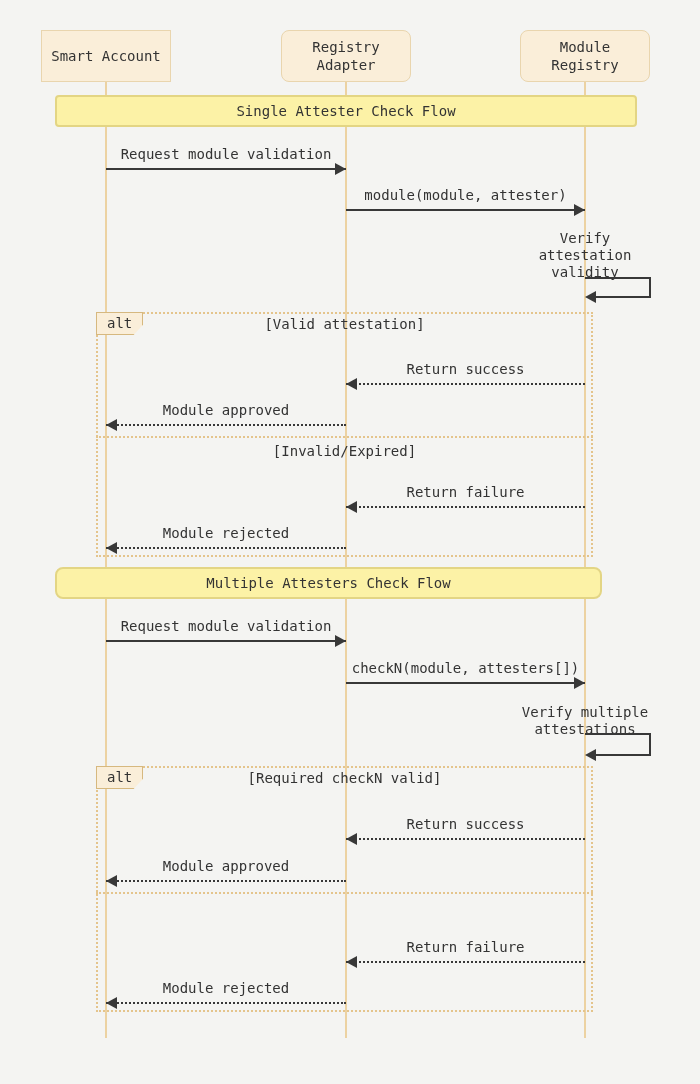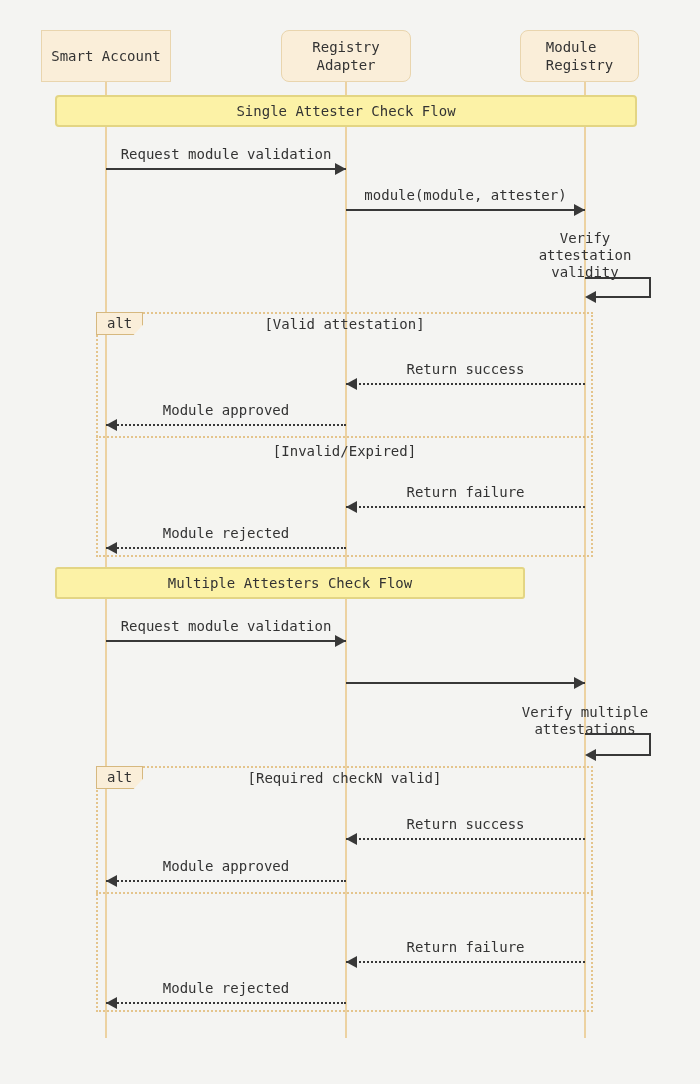--- a/index.html
+++ b/index.html
@@ -34,20 +34,21 @@
     <div class="abs" style="top: 501px; width: 0px; height: 0px; border-top: 6px solid transparent; border-bottom: 6px solid transparent; left: 346px; border-right: 11px solid rgb(56, 56, 56);"></div>
     <div class="abs" style="left: 305.5px; top: 484px; width: 320px; text-align: center;">Return failure</div>
     <div class="abs" style="left: 106px; top: 547px; width: 240px; height: 0px; border-top: 2px dotted rgb(56, 56, 56);"></div>
     <div class="abs" style="top: 542px; width: 0px; height: 0px; border-top: 6px solid transparent; border-bottom: 6px solid transparent; left: 106px; border-right: 11px solid rgb(56, 56, 56);"></div>
     <div class="abs" style="left: 66px; top: 525px; width: 320px; text-align: center;">Module rejected</div>
     <div class="abs" style="left: 106px; top: 640px; width: 240px; height: 0px; border-top: 2px solid rgb(56, 56, 56);"></div>
     <div class="abs" style="top: 635px; width: 0px; height: 0px; border-top: 6px solid transparent; border-bottom: 6px solid transparent; left: 335px; border-left: 11px solid rgb(56, 56, 56);"></div>
     <div class="abs" style="left: 66px; top: 618px; width: 320px; text-align: center;">Request module validation</div>
     <div class="abs" style="left: 346px; top: 682px; width: 239px; height: 0px; border-top: 2px solid rgb(56, 56, 56);"></div>
     <div class="abs" style="top: 677px; width: 0px; height: 0px; border-top: 6px solid transparent; border-bottom: 6px solid transparent; left: 574px; border-left: 11px solid rgb(56, 56, 56);"></div>
+    <div class="abs" style="left: 305.5px; top: 660px; width: 320px; text-align: center;">checkN(module, attesters[])</div>
     <div class="abs" style="left: 346px; top: 838px; width: 239px; height: 0px; border-top: 2px dotted rgb(56, 56, 56);"></div>
     <div class="abs" style="top: 833px; width: 0px; height: 0px; border-top: 6px solid transparent; border-bottom: 6px solid transparent; left: 346px; border-right: 11px solid rgb(56, 56, 56);"></div>
     <div class="abs" style="left: 305.5px; top: 816px; width: 320px; text-align: center;">Return success</div>
     <div class="abs" style="left: 106px; top: 880px; width: 240px; height: 0px; border-top: 2px dotted rgb(56, 56, 56);"></div>
     <div class="abs" style="top: 875px; width: 0px; height: 0px; border-top: 6px solid transparent; border-bottom: 6px solid transparent; left: 106px; border-right: 11px solid rgb(56, 56, 56);"></div>
     <div class="abs" style="left: 66px; top: 858px; width: 320px; text-align: center;">Module approved</div>
     <div class="abs" style="left: 346px; top: 961px; width: 239px; height: 0px; border-top: 2px dotted rgb(56, 56, 56);"></div>
     <div class="abs" style="top: 956px; width: 0px; height: 0px; border-top: 6px solid transparent; border-bottom: 6px solid transparent; left: 346px; border-right: 11px solid rgb(56, 56, 56);"></div>
     <div class="abs" style="left: 305.5px; top: 939px; width: 320px; text-align: center;">Return failure</div>
     <div class="abs" style="left: 106px; top: 1002px; width: 240px; height: 0px; border-top: 2px dotted rgb(56, 56, 56);"></div>
@@ -69,19 +70,19 @@
     <div class="abs" style="left: 96px; top: 312px; width: 497px; height: 245px; border: 2px dotted rgb(228, 196, 140);"></div>
     <div class="abs" style="left: 96px; top: 436px; width: 497px; height: 0px; border-top: 2px dotted rgb(228, 196, 140);"></div>
     <div class="abs" style="left: 96px; top: 316px; width: 497px; text-align: center;">[Valid attestation]</div>
     <div class="abs" style="left: 96px; top: 443px; width: 497px; text-align: center;">[Invalid/Expired]</div>
     <div class="abs" style="left: 96px; top: 312px; width: 47px; height: 23px; background: rgb(250, 238, 217); border: 1px solid rgb(214, 184, 127); clip-path: polygon(0px 0px, 100% 0px, 100% 55%, 80% 100%, 0px 100%); padding-left: 10px; line-height: 21px;">alt</div>
     <div class="abs" style="left: 96px; top: 766px; width: 497px; height: 246px; border: 2px dotted rgb(228, 196, 140);"></div>
     <div class="abs" style="left: 96px; top: 892px; width: 497px; height: 0px; border-top: 2px dotted rgb(228, 196, 140);"></div>
     <div class="abs" style="left: 96px; top: 770px; width: 497px; text-align: center;">[Required checkN valid]</div>
     <div class="abs" style="left: 96px; top: 766px; width: 47px; height: 23px; background: rgb(250, 238, 217); border: 1px solid rgb(214, 184, 127); clip-path: polygon(0px 0px, 100% 0px, 100% 55%, 80% 100%, 0px 100%); padding-left: 10px; line-height: 21px;">alt</div>
     <div class="abs" style="left: 55px; top: 95px; width: 582px; height: 32px; background: rgb(252, 242, 166); border: 2px solid rgb(227, 213, 132); border-radius: 4px; display: flex; align-items: center; justify-content: center;">Single Attester Check Flow</div>
-    <div class="abs" style="left: 55px; top: 567px; width: 470px; height: 32px; background: rgb(252, 242, 166); border: 2px solid rgb(227, 213, 132); border-radius: 3px; display: flex; align-items: center; justify-content: center;">Multiple Attesters Check Flow</div>
+    <div class="abs" style="left: 55px; top: 567px; width: 547px; height: 32px; background: rgb(252, 242, 166); border: 2px solid rgb(227, 213, 132); border-radius: 8px; display: flex; align-items: center; justify-content: center;">Multiple Attesters Check Flow</div>
     <div class="abs" style="left: 41px; top: 30px; width: 130px; height: 52px; background: rgb(250, 238, 217); border: 1.5px solid rgb(233, 213, 174); border-radius: 0; display: flex; align-items: center; justify-content: center; text-align: center; white-space: pre-line; line-height: 18px;">Smart Account</div>
     <div class="abs" style="left: 281px; top: 30px; width: 130px; height: 52px; background: rgb(250, 238, 217); border: 1.5px solid rgb(233, 213, 174); border-radius: 8px; display: flex; align-items: center; justify-content: center; text-align: center; white-space: pre-line; line-height: 18px;">Registry
 Adapter</div>
-    <div class="abs" style="left: 520px; top: 30px; width: 119px; height: 52px; background: rgb(250, 238, 217); border: 1.5px solid rgb(233, 213, 174); border-radius: 8px; display: flex; align-items: center; justify-content: center; text-align: left; white-space: pre-line; line-height: 18px;">Module
+    <div class="abs" style="left: 520px; top: 30px; width: 130px; height: 52px; background: rgb(250, 238, 217); border: 1.5px solid rgb(233, 213, 174); border-radius: 8px; display: flex; align-items: center; justify-content: center; text-align: center; white-space: pre-line; line-height: 18px;">Module
 Registry</div>
   </div>
 
 </body></html>

